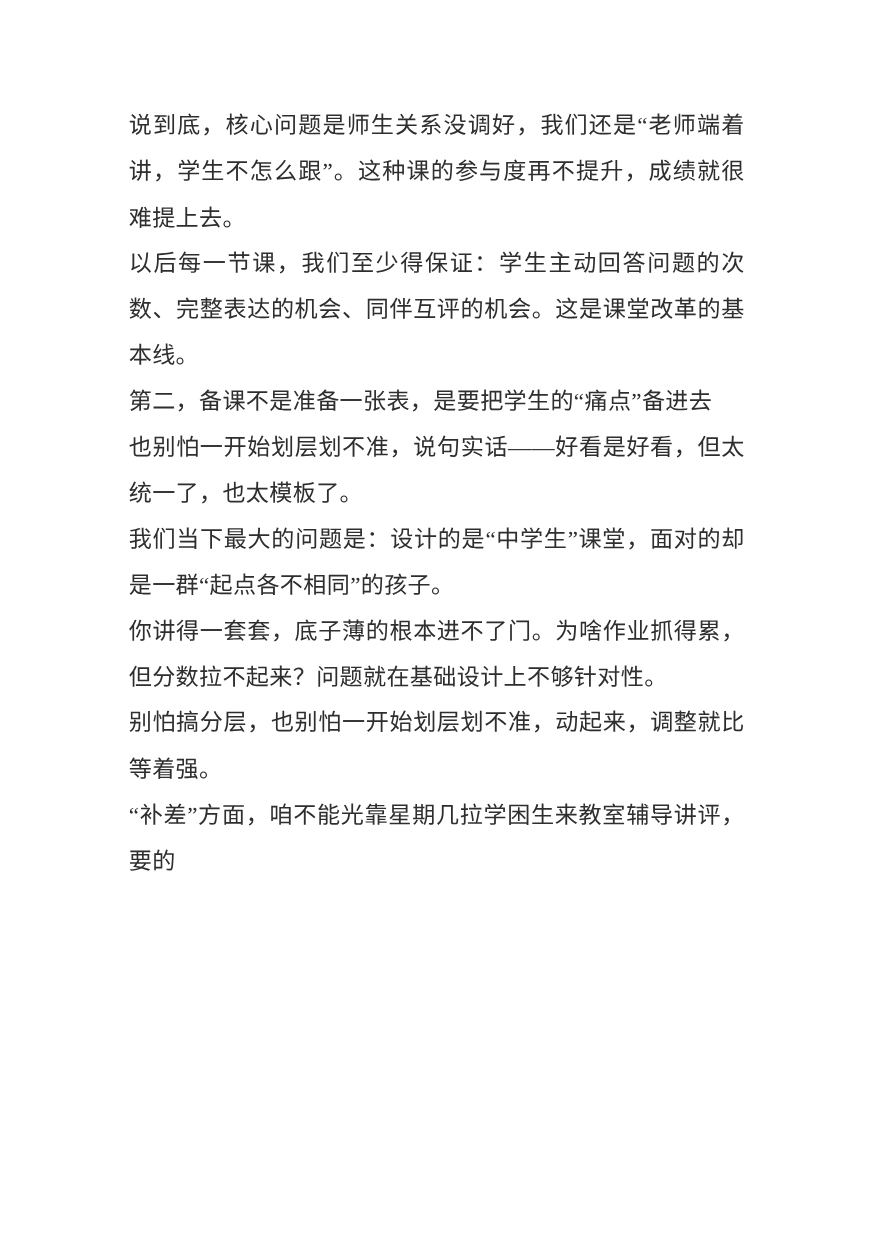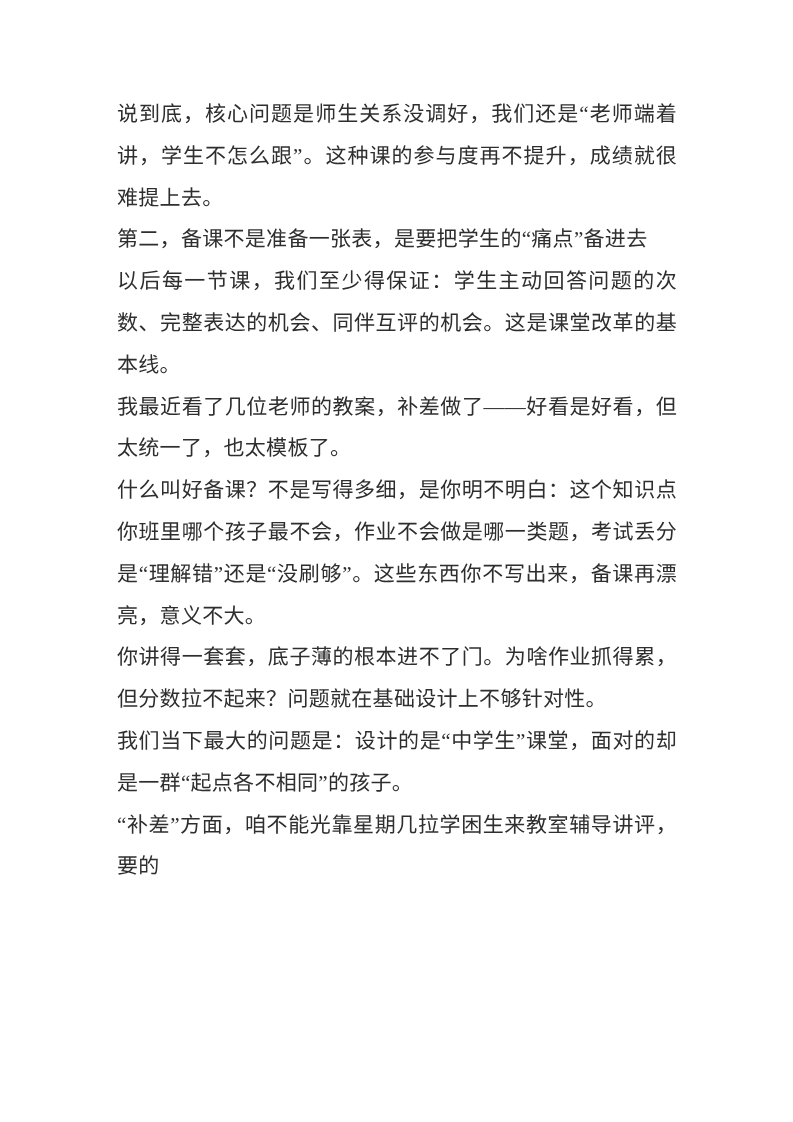--- a/index.html
+++ b/index.html
@@ -35,21 +35,21 @@
     margin: 0;
     padding: 0;
   }
 </style>
 </head>
 <body>
 
 <div class="page">
   <div class="content">
     <p>说到底，核心问题是师生关系没调好，我们还是“老师端着讲，学生不怎么跟”。这种课的参与度再不提升，成绩就很难提上去。</p>
+    <p>以后每一节课，我们至少得保证：学生主动回答问题的次数、完整表达的机会、同伴互评的机会。这是课堂改革的基本线。</p>
     <p>第二，备课不是准备一张表，是要把学生的“痛点”备进去</p>
-    <p>以后每一节课，我们至少得保证：学生主动回答问题的次数、完整表达的机会、同伴互评的机会。这是课堂改革的基本线。</p>
-    <p>我最近看了几位老师的教案，补差做了——好看是好看，但太统一了，也太模板了。</p>
-    <p>什么叫好备课？不是写得多细，是你明不明白：这个知识点你班里哪个孩子最不会，作业不会做是哪一类题，考试丢分是“理解错”还是“没刷够”。这些东西你不写出来，备课再漂亮，意义不大。</p>
+    <p>也别怕一开始划层划不准，说句实话——好看是好看，但太统一了，也太模板了。</p>
+    <p>我们当下最大的问题是：设计的是“中学生”课堂，面对的却是一群“起点各不相同”的孩子。</p>
     <p>你讲得一套套，底子薄的根本进不了门。为啥作业抓得累，但分数拉不起来？问题就在基础设计上不够针对性。</p>
-    <p>我们当下最大的问题是：设计的是“中学生”课堂，面对的却是一群“起点各不相同”的孩子。</p>
+    <p>别怕搞分层，也别怕一开始划层划不准，动起来，调整就比等着强。</p>
     <p>“补差”方面，咱不能光靠星期几拉学困生来教室辅导讲评，要的</p>
   </div>
 </div>
 
 </body></html>

